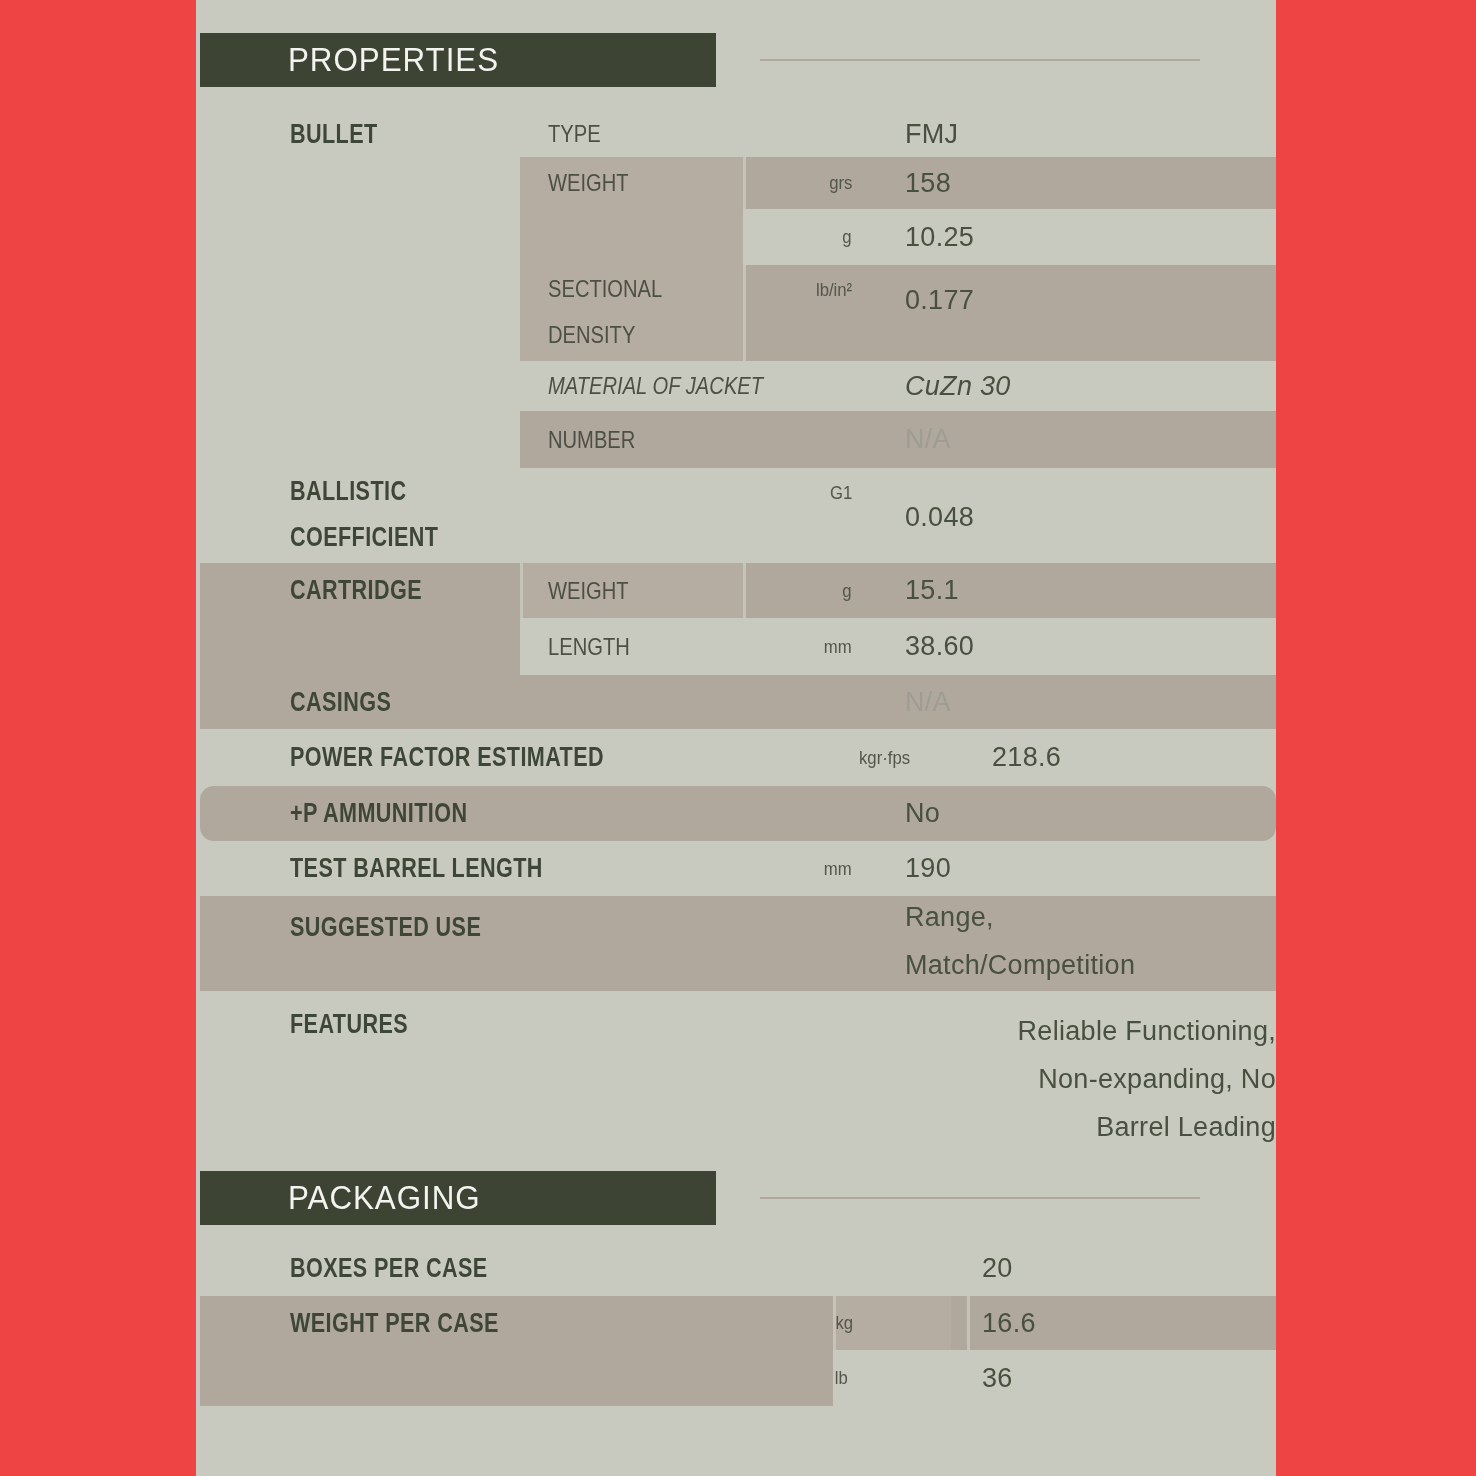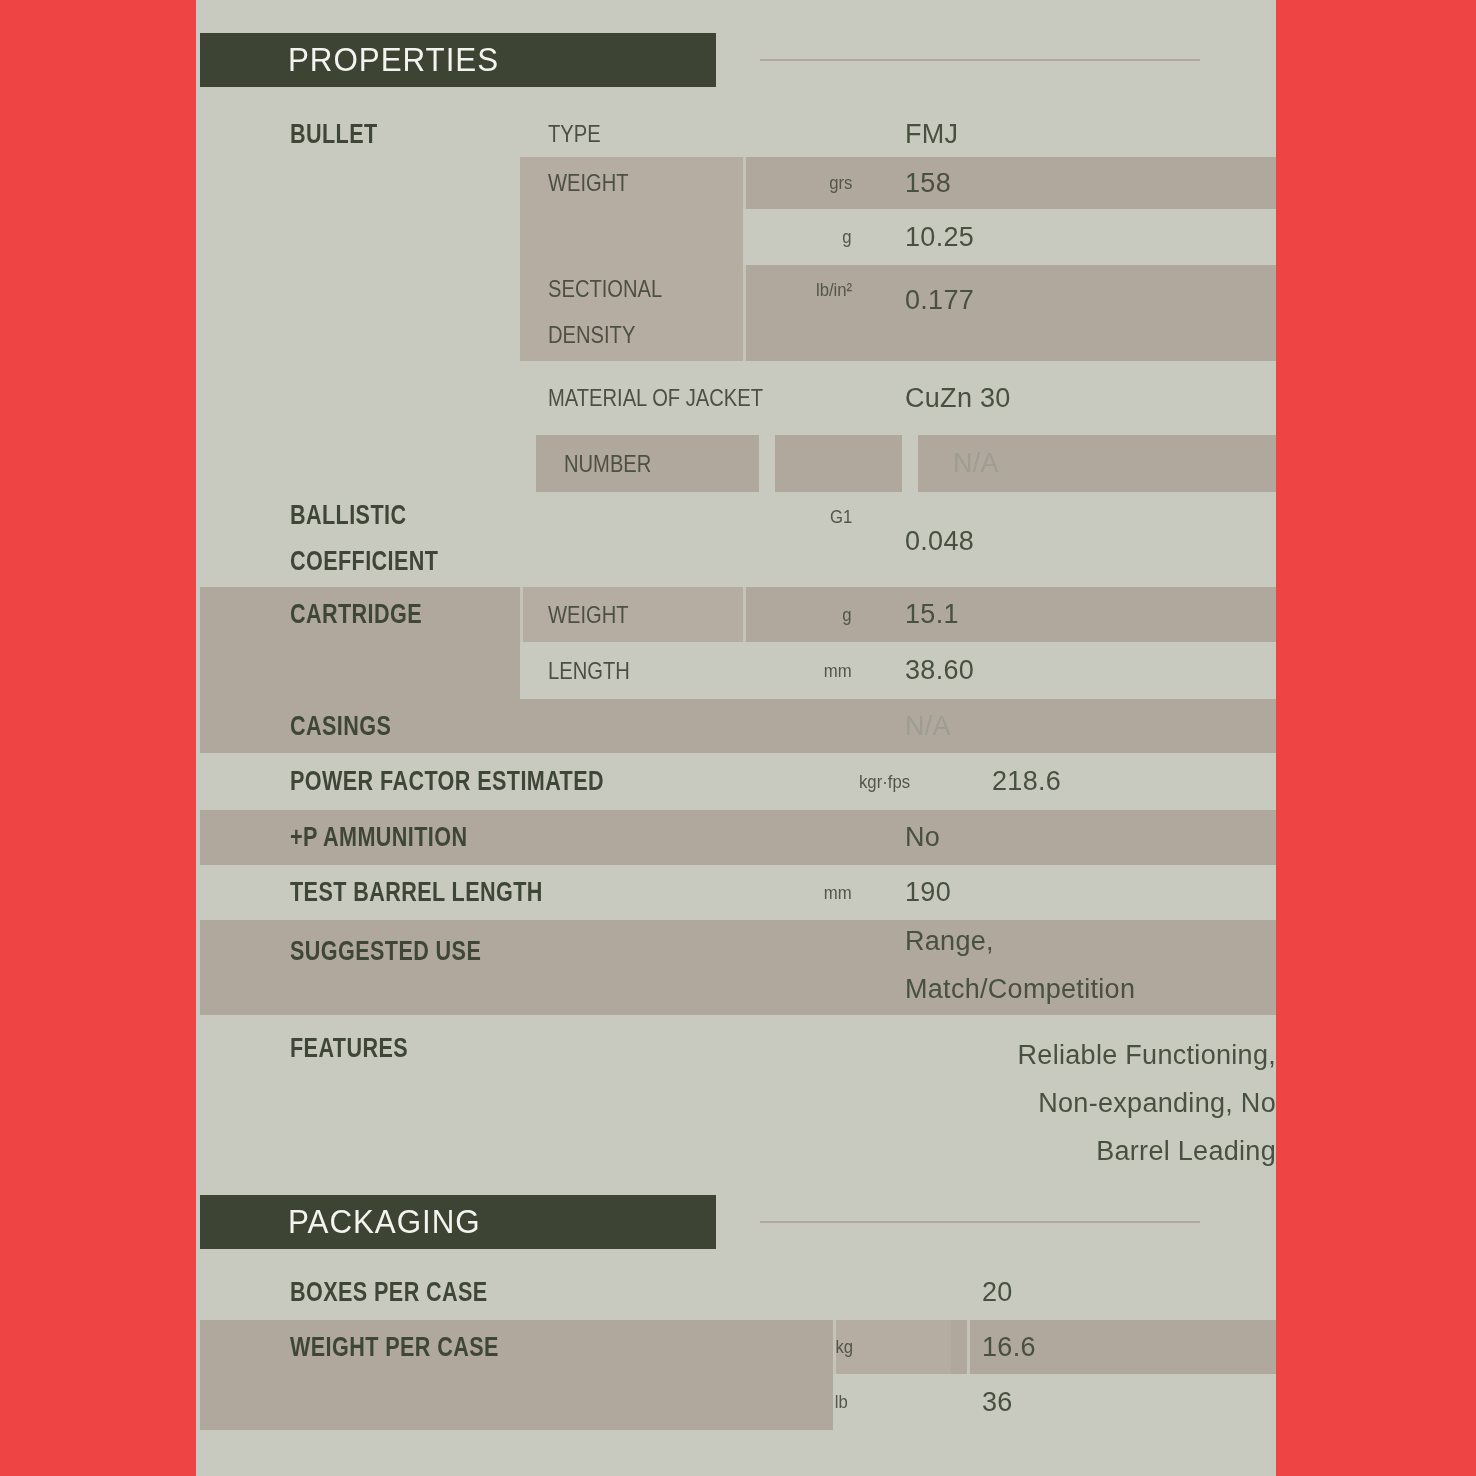--- a/index.html
+++ b/index.html
@@ -49,24 +49,24 @@
   .sub{font-size:24px; color:#4c5044; display:inline-block;
        transform:scaleX(0.84); transform-origin:0 50%; white-space:nowrap;}
   .unit{font-size:19px; color:#52564b; display:inline-block;
         transform:scaleX(0.88); transform-origin:100% 50%; white-space:nowrap;}
   .val{font-size:27px; color:#48503f; letter-spacing:0.3px; white-space:nowrap;}
   .val.na{color:#9d9d94;}
 
   
   .r-type{height:46px;} .r-grs{height:52px;} .r-g{height:56px;}
   .r-sect{height:96px; align-items:stretch;}
-  .r-mat{height:74px;} .r-num{height:57px;gap:16px;}
+  .r-mat{height:50px;font-style:italic;} .r-num{height:57px;}
   .r-bc{height:95px; align-items:stretch;}
   .r-cw{height:55px;} .r-cl{height:57px;} .r-cas{height:54px;}
-  .r-pf{height:57px;gap:29px;} .r-pp{height:55px;} .r-tb{height:55px;}
+  .r-pf{height:57px;gap:29px;} .r-pp{height:55px;border-radius:14px;} .r-tb{height:55px;}
   .r-su{height:95px; align-items:flex-end;}
   .r-ft{height:135px; align-items:stretch;}
   .r-box{height:55px;} .r-kg{height:54px;} .r-lb{height:56px;}
 
   .col-center{display:flex; flex-direction:column; justify-content:center;}
   .lh43 div{line-height:43px;}
   .lh44 div{line-height:44px;}
   .pt14{padding-top:14px; align-items:flex-start;}
   .pt32{padding-top:20px; align-items:flex-start;}
   .pt34{padding-top:34px; align-items:flex-start;}

